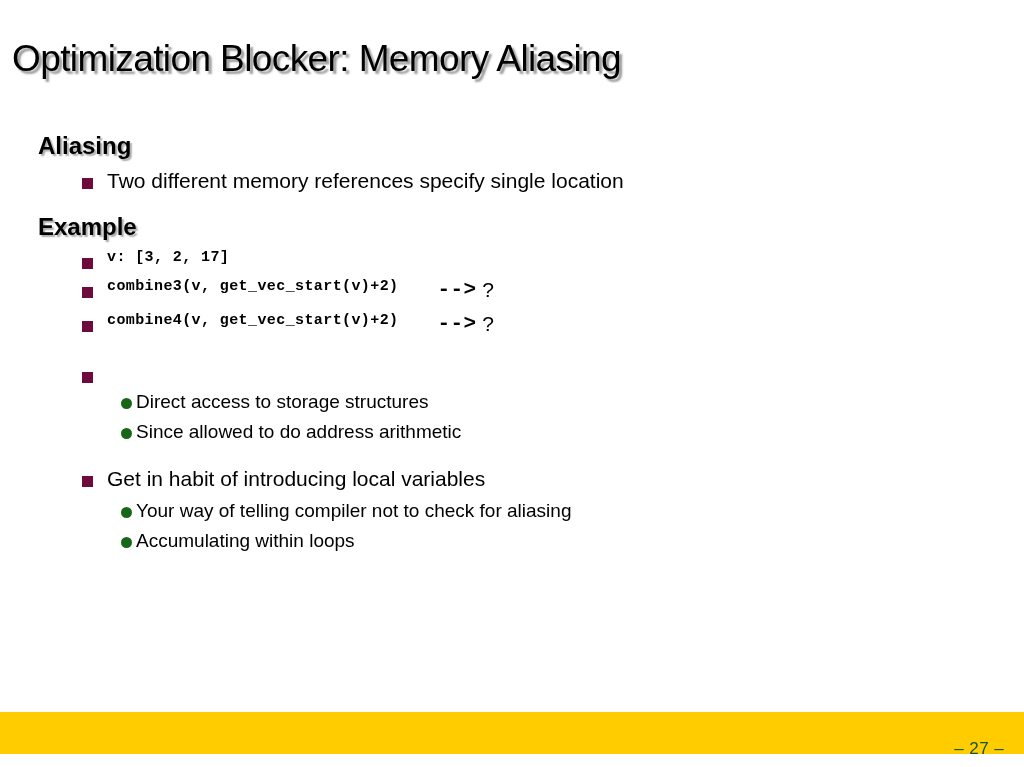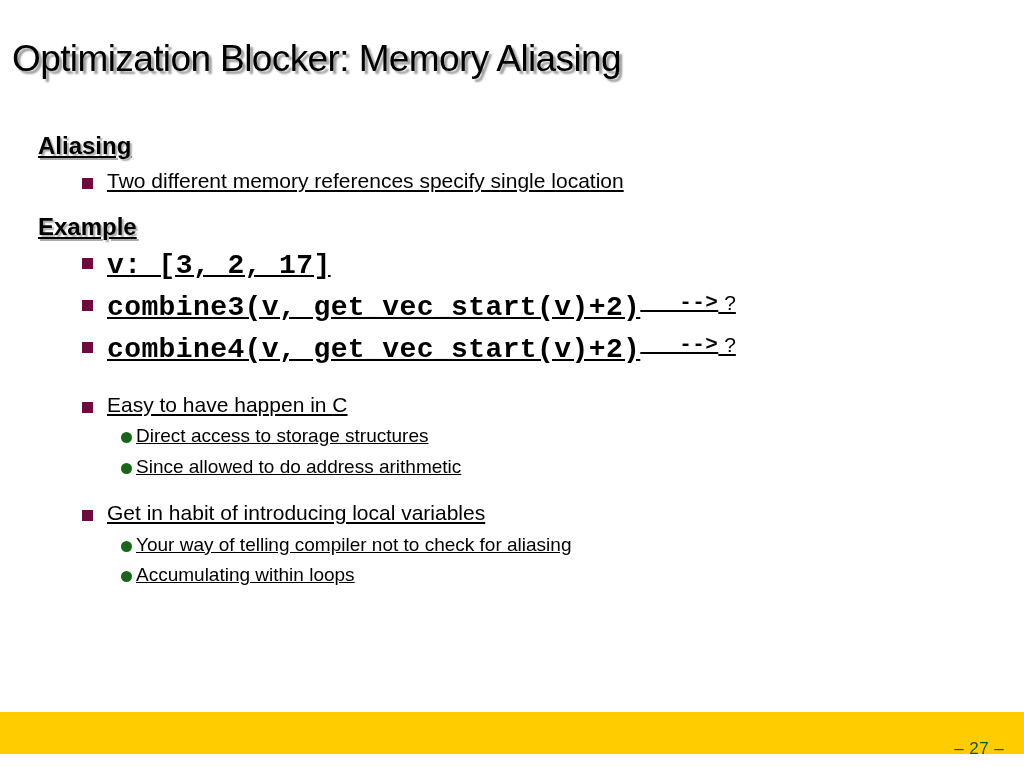--- a/index.html
+++ b/index.html
@@ -28,21 +28,20 @@
     text-shadow: 3px 3px 2px rgba(140,140,140,0.85);
     white-space: nowrap;
   }
 
   
   .body-area {
     position: absolute;
     left: 0;
     top: 132px;
     width: 980px;
-    text-decoration: underline;
   }
 
   .section-head {
     font-size: 24px;
     font-weight: bold;
     color: #000000;
     margin-left: 38px;
     text-shadow: 2px 2px 1.5px rgba(150,150,150,0.8);
     line-height: 1.16;
   }
@@ -62,21 +61,21 @@
     margin-top: 9px;
     margin-right: 14px;
   }
   .lvl2 .txt {
     font-size: 21px;
     color: #000000;
   }
   .lvl2 .txt.code {
     font-family: "Liberation Mono", "DejaVu Sans Mono", monospace;
     font-weight: bold;
-    font-size: 28px;
+    font-size: 15px;
     letter-spacing: 0.4px;
     white-space: pre;
   }
   .lvl2 .arrow {
     font-family: "Liberation Mono", "DejaVu Sans Mono", monospace;
     font-weight: bold;
     font-size: 21px;
     letter-spacing: 0.4px;
     white-space: pre;
   }
@@ -164,21 +163,20 @@
     <span class="txt code">combine4(v, get_vec_start(v)+2)</span>
       <span class="arrow">   --&gt;</span>
       <span class="qmark"> ?</span>
   </div>
 
   <div class="gap-lg"></div>
 
 
   <div class="lvl2">
     <span class="sq"></span>
-    <span class="txt">Easy to have happen in C</span>
   </div>
 
   <div class="lvl3">
     <span class="dot"></span>
     <span class="txt">Direct access to storage structures</span>
   </div>
 
   <div class="lvl3">
     <span class="dot"></span>
     <span class="txt">Since allowed to do address arithmetic</span>

